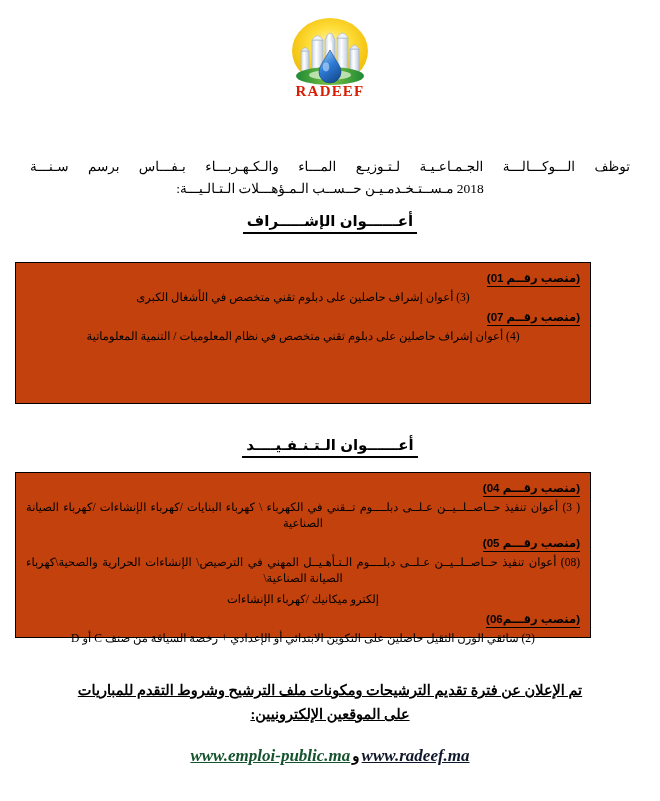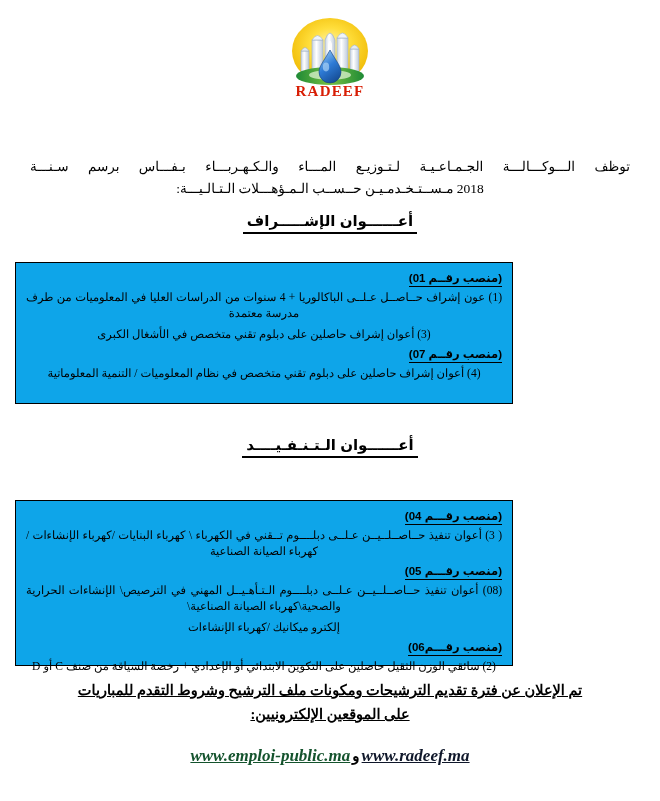--- a/index.html
+++ b/index.html
@@ -97,28 +97,28 @@
     display: inline-block;
     letter-spacing: 1.2px;
   }
   #sec1-title { top: 212px; }
   #sec2-title { top: 436px; }
 
   
   .box {
     position: absolute;
     left: 15px;
-    width: 498px;
+    width: 576px;
     border: 1px solid #000;
     box-sizing: border-box;
-    background: #0ea5e9;
+    background: #c2410c;
     direction: rtl;
   }
   #box-supervision { top: 262px; height: 142px; }
-  #box-execution  { top: 472px; height: 166px; margin-top: 28px; }
+  #box-execution  { top: 472px; height: 166px; }
 
   .box-inner {
     padding: 6px 10px 6px 10px;
   }
 
   .post-label {
     text-align: right;
     font-size: 11.5px;
     font-weight: bold;
     font-family: "Liberation Sans", "DejaVu Sans", sans-serif;
@@ -255,21 +255,20 @@
   <div class="section-title" id="sec1-title">
     <span>أعــــــوان الإشـــــراف</span>
   </div>
 
   <div class="box" id="box-supervision">
     <div class="box-inner">
 
       <div class="post-label">
         <span>(منصب رقــم 01)</span>
       </div>
-      <div class="post-desc desc-just">(1)   عون إشراف حــاصــل عـلــى الباكالوريا + 4 سنوات من الدراسات العليا في المعلوميات من طرف مدرسة معتمدة</div>
 
       <div class="post-desc desc-center">(3)  أعوان إشراف حاصلين على دبلوم تقني متخصص في الأشغال الكبرى</div>
 
       <div class="post-label">
         <span>(منصب رقــم 07)</span>
       </div>
       <div class="post-desc desc-center">(4) أعوان إشراف حاصلين على دبلوم تقني متخصص في نظام المعلوميات / التنمية المعلوماتية</div>
 
     </div>
   </div>

